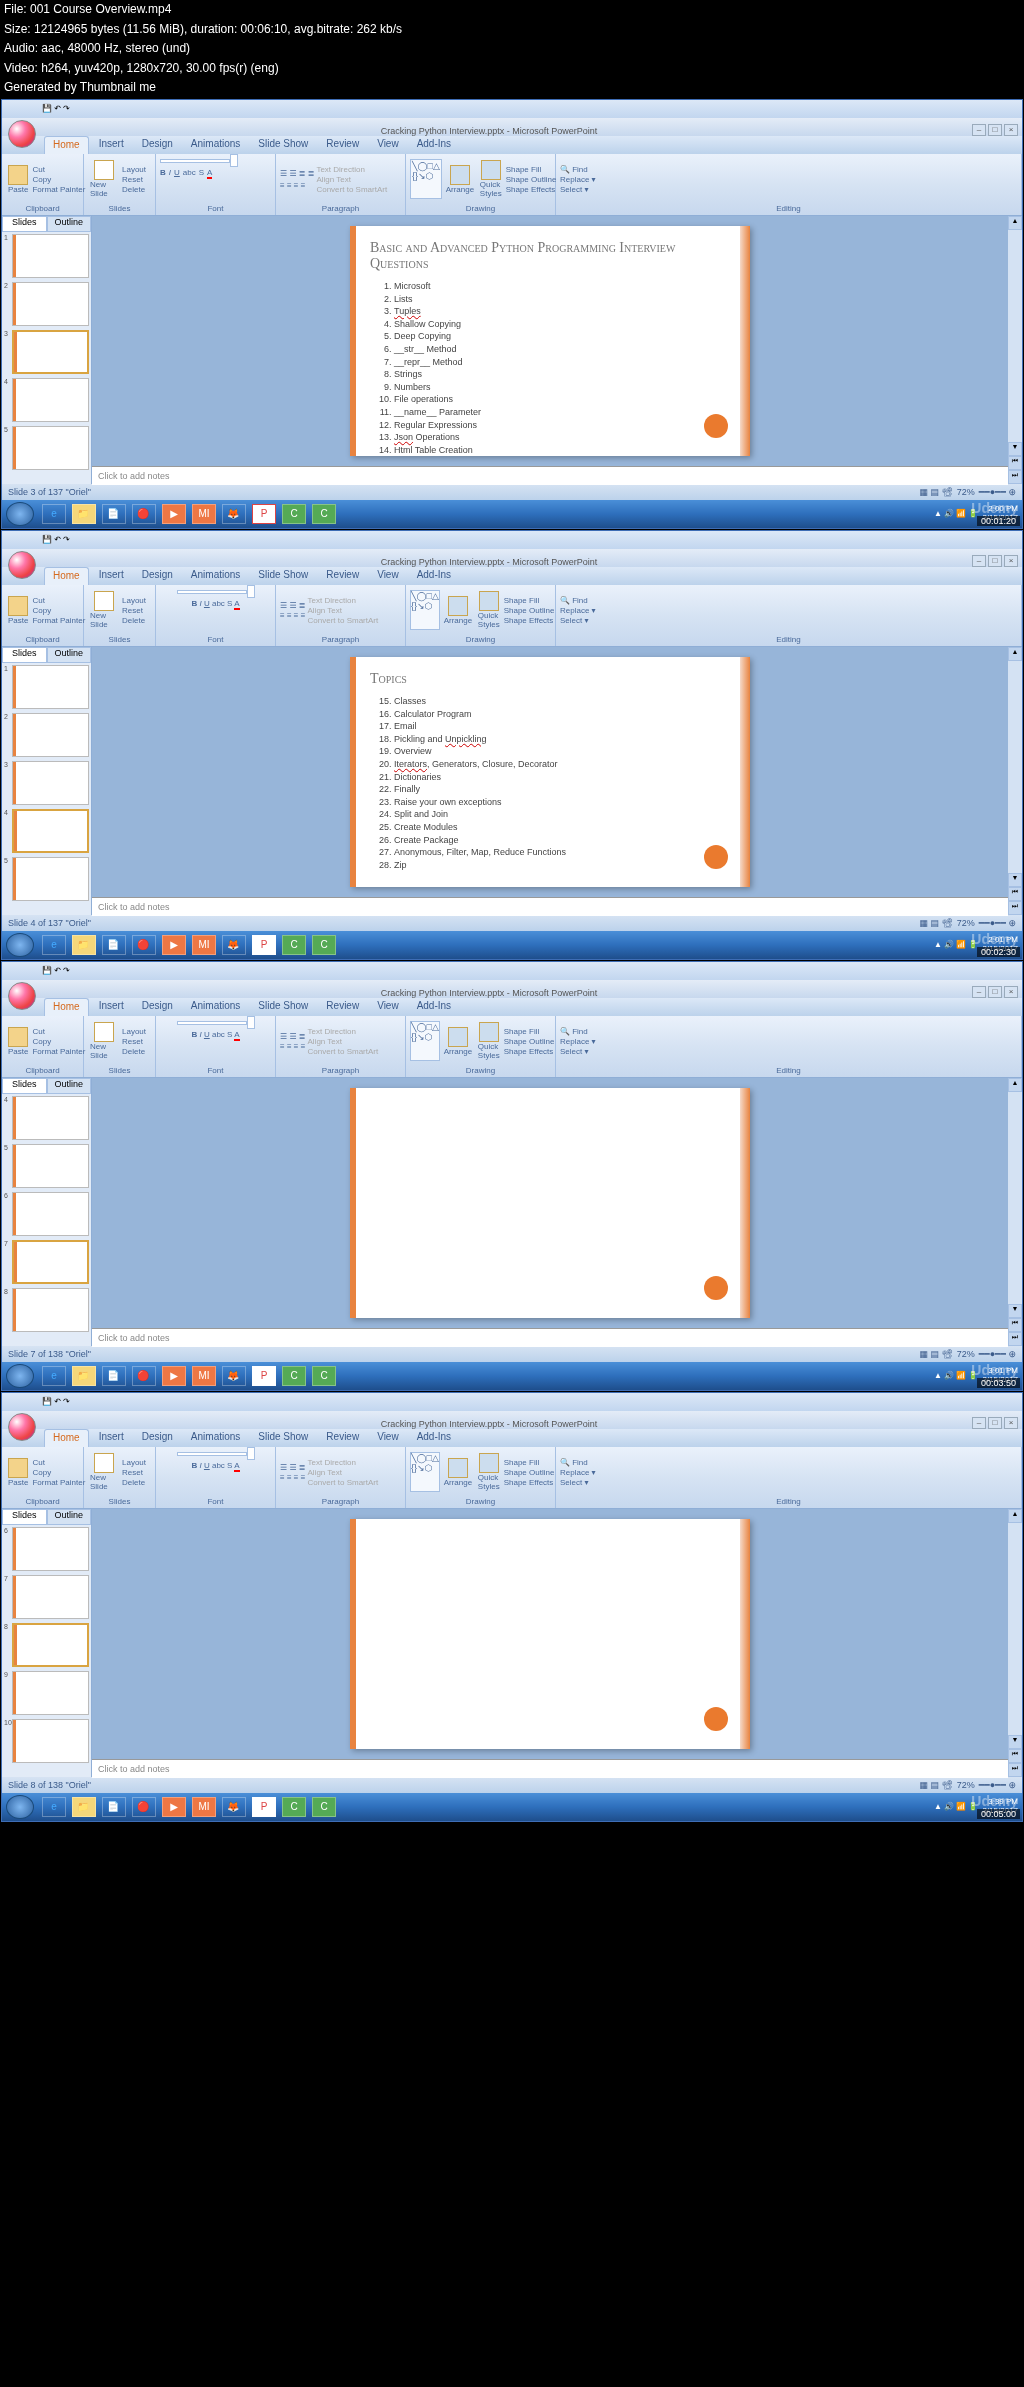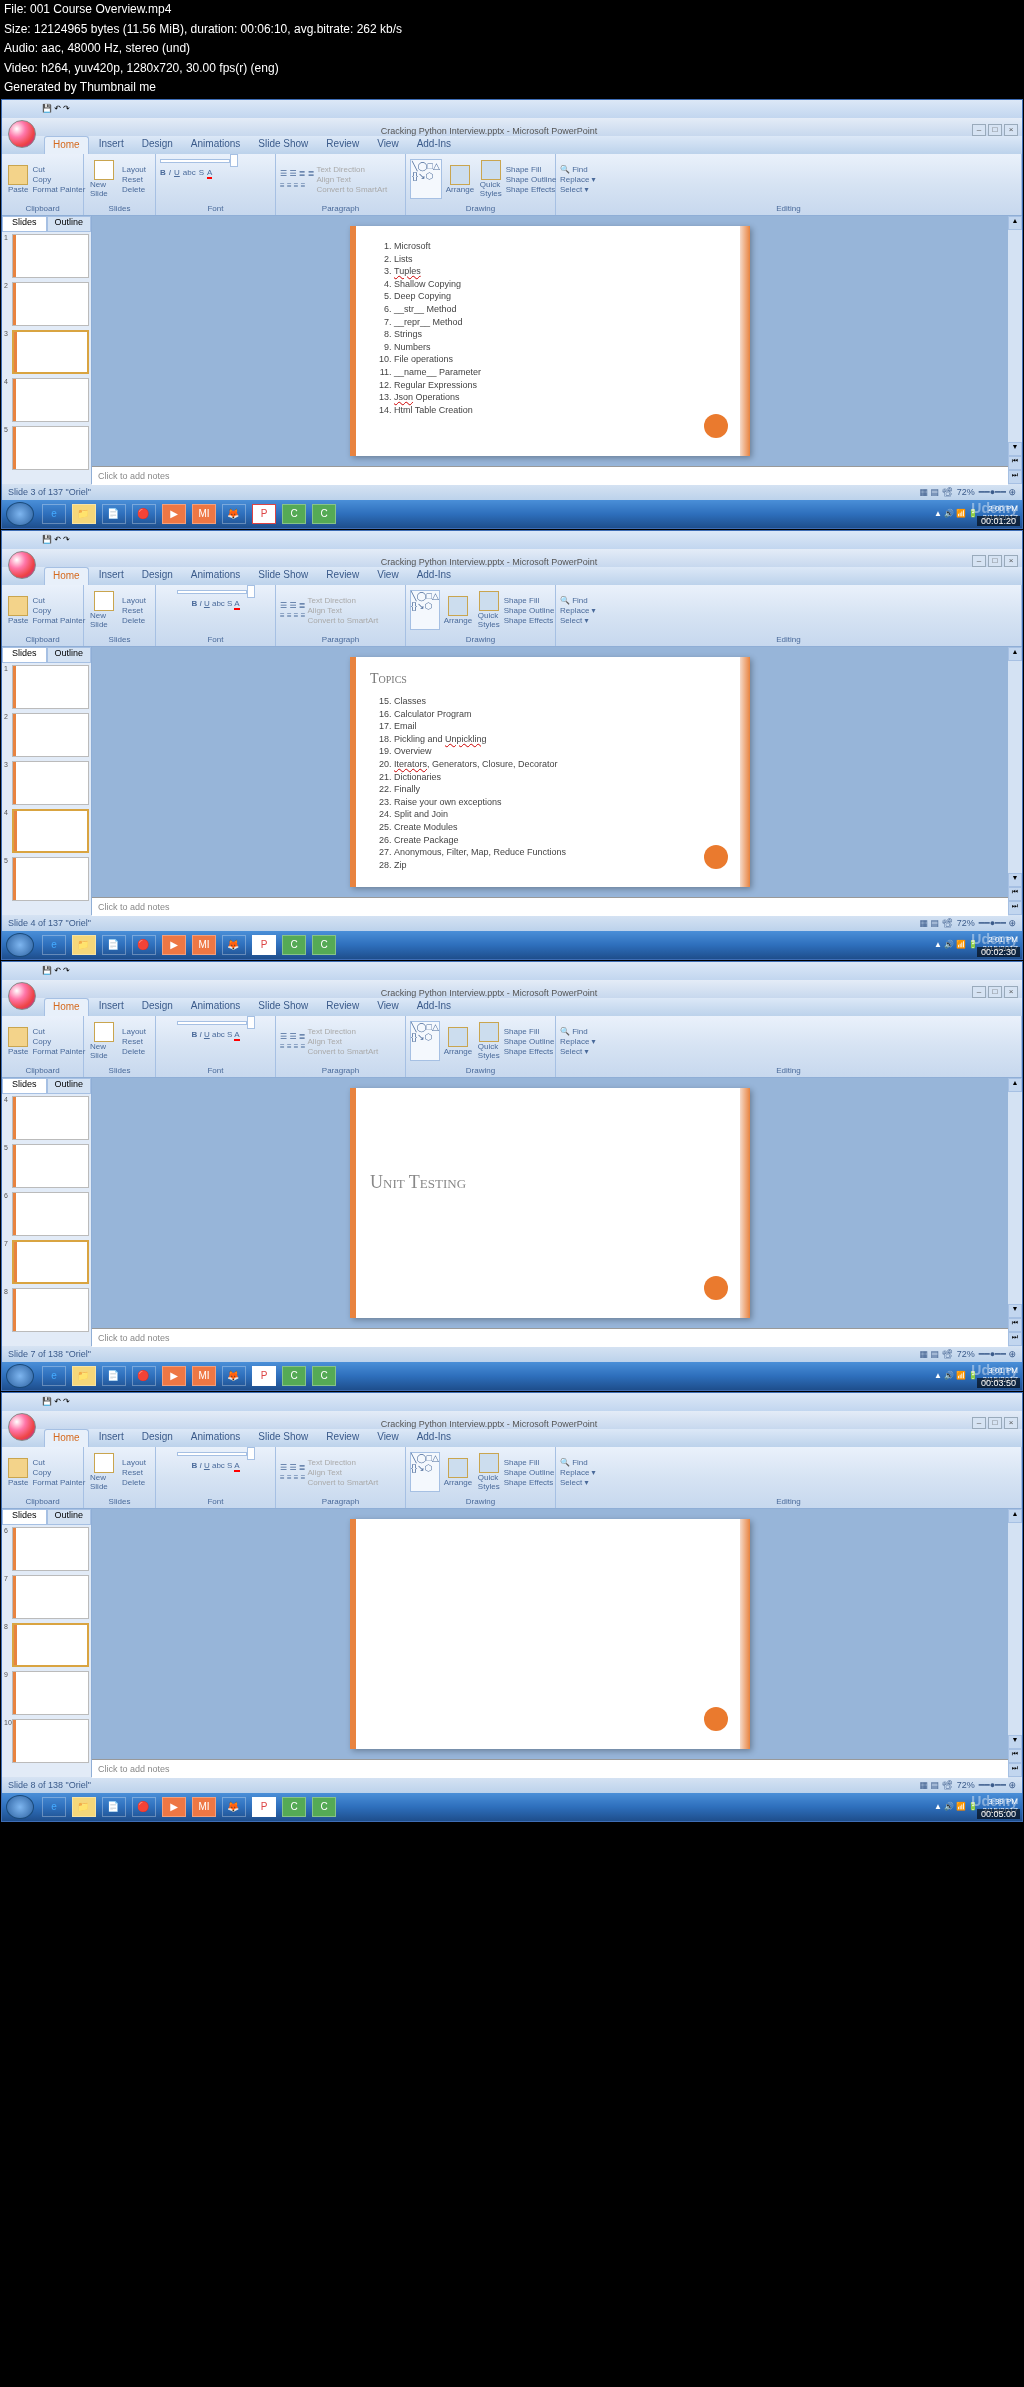--- a/index.html
+++ b/index.html
@@ -215,20 +215,21 @@
             </div>
           </div>
    </div>
   </div>
   <div class="slide-area">
    <div class="slide-scroll">
     <div class="slide">
      <div class="left-bar"></div>
             <div class="right-bar"></div>
             <div class="circle"></div>
+     <h1>Basic and Advanced Python Programming Interview Questions</h1>
      <ol id="list1">
               <li>Microsoft</li>
               <li>Lists</li>
               <li><span class="underline">Tuples</span></li>
               <li>Shallow Copying</li>
               <li>Deep Copying</li>
               <li>__str__ Method</li>
               <li>__repr__ Method</li>
               <li>Strings</li>
               <li>Numbers</li>
@@ -624,21 +625,20 @@
             </div>
           </div>
    </div>
   </div>
   <div class="slide-area">
    <div class="slide-scroll">
     <div class="slide">
      <div class="left-bar"></div>
             <div class="right-bar"></div>
             <div class="circle"></div>
-     <div class="big-title">Unit Testing</div>
     </div>
    </div>
    <div class="notes">Click to add notes</div>
   </div>
   <div class="vscroll">
         <div class="arr">▲</div>
         <div class="track"></div>
         <div class="arr">▼</div>
         <div class="arr">⏮</div>
         <div class="arr">⏭</div>

